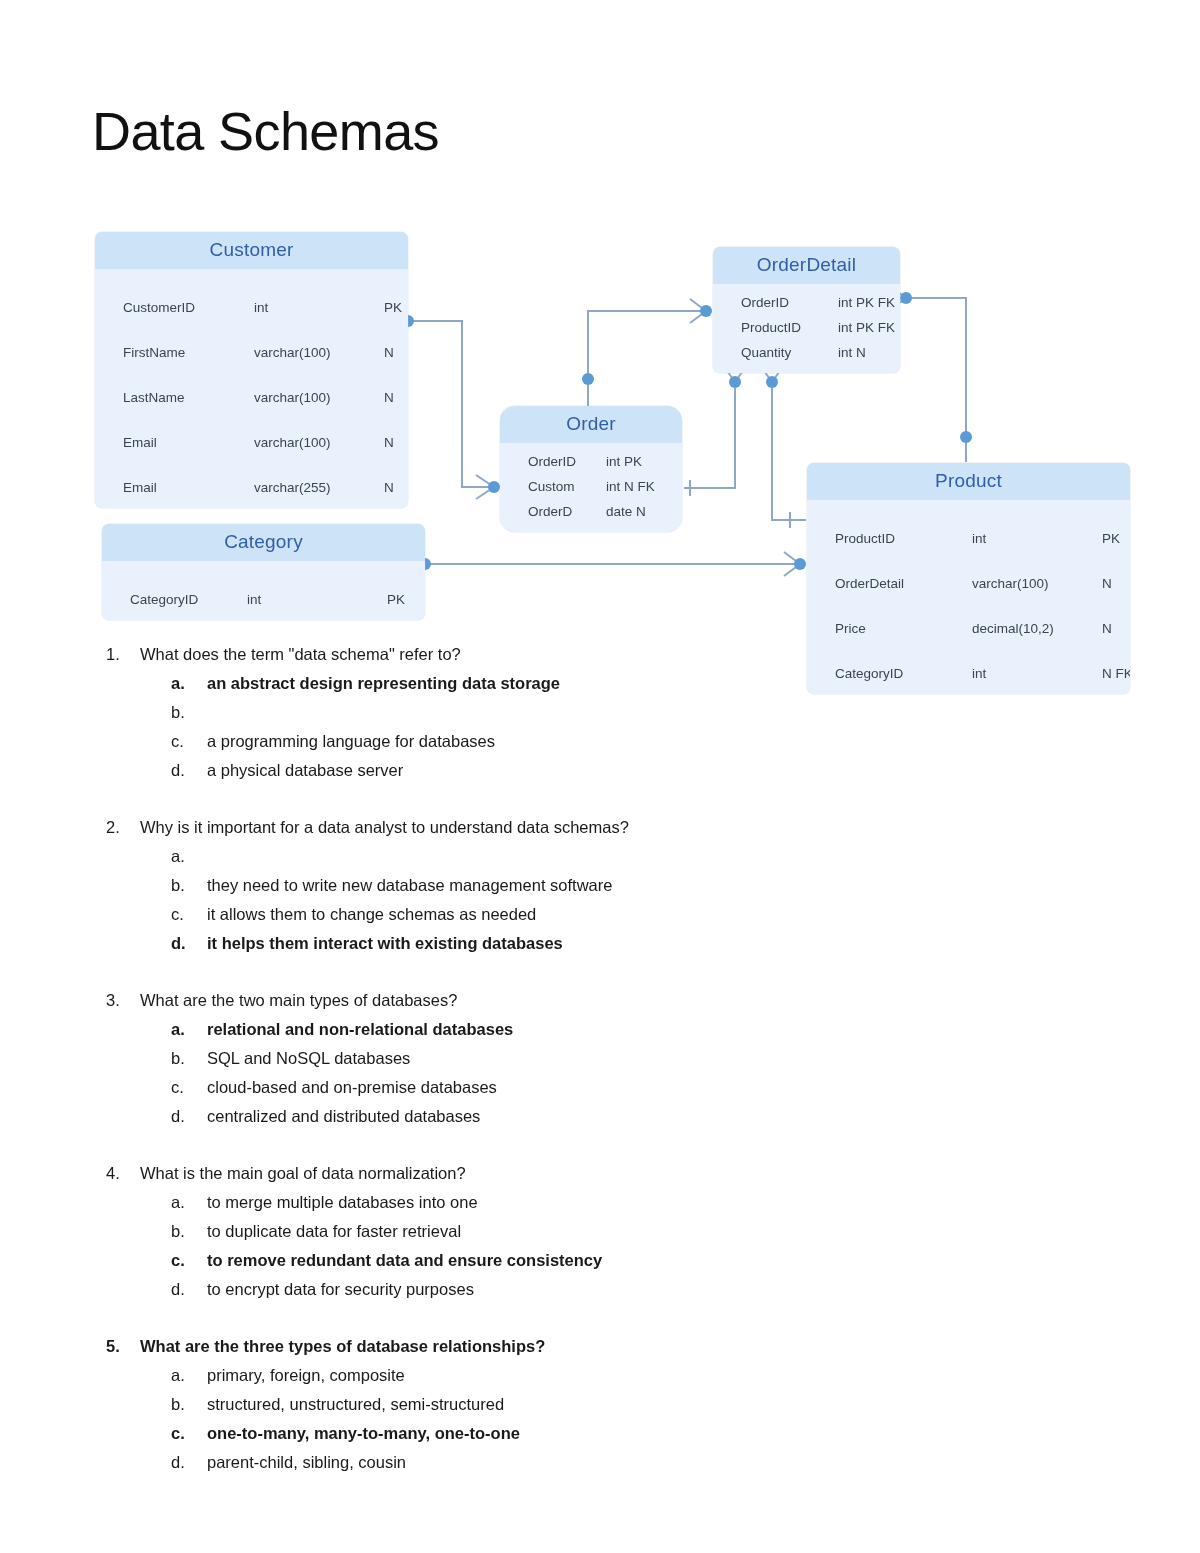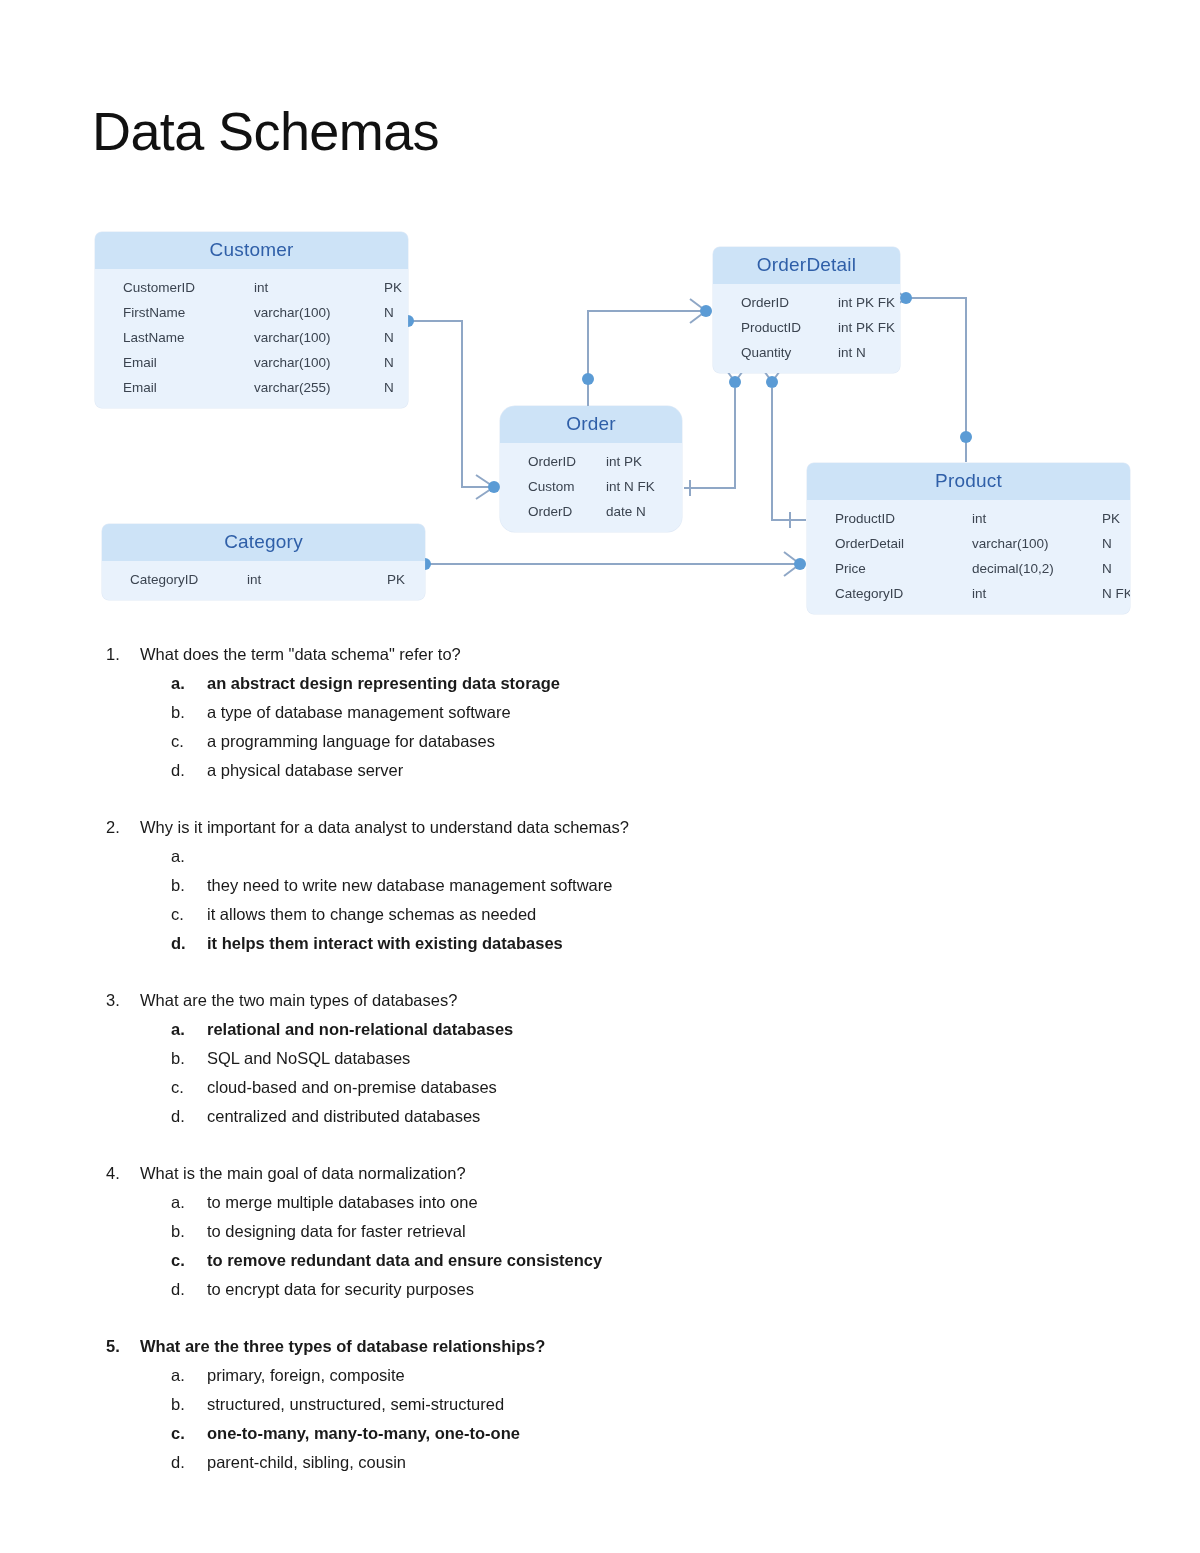--- a/index.html
+++ b/index.html
@@ -70,21 +70,21 @@
     display: flex;
     align-items: baseline;
     font-size: 13.5px;
     color: #3b4450;
     line-height: 25px;
     padding: 0 14px 0 16px;
     font-family: "Liberation Sans", sans-serif;
   }
   .er-col-name { flex: 0 0 auto; }
   .er-col-type { flex: 0 0 auto; }
-  .er-col-key  { flex: 0 0 auto; text-align: left; }
+  .er-col-key  { flex: 0 0 auto; text-align: left; margin-top: 20px; }
 
   
   .tbl-customer .er-col-name { width: 131px; }
   .tbl-customer .er-col-type { width: 130px; }
   .tbl-customer .er-col-key  { width: 40px; }
 
   .tbl-orderdetail .er-col-name { width: 97px; }
   .tbl-orderdetail .er-col-type { width: 80px; }
 
   .tbl-order .er-col-name { width: 78px; }
@@ -315,21 +315,20 @@
     <div class="q-line">
       <span class="q-num">1.</span>
       <span class="q-text">What does the term "data schema" refer to?</span>
     </div>
     <div class="a-line bold">
       <span class="a-letter">a.</span>
       <span class="a-text">an abstract design representing data storage</span>
     </div>
     <div class="a-line">
       <span class="a-letter">b.</span>
-      <span class="a-text">a type of database management software</span>
     </div>
     <div class="a-line">
       <span class="a-letter">c.</span>
       <span class="a-text">a programming language for databases</span>
     </div>
     <div class="a-line">
       <span class="a-letter">d.</span>
       <span class="a-text">a physical database server</span>
     </div>
   </div>
@@ -383,21 +382,21 @@
     <div class="q-line">
       <span class="q-num">4.</span>
       <span class="q-text">What is the main goal of data normalization?</span>
     </div>
     <div class="a-line">
       <span class="a-letter">a.</span>
       <span class="a-text">to merge multiple databases into one</span>
     </div>
     <div class="a-line">
       <span class="a-letter">b.</span>
-      <span class="a-text">to designing data for faster retrieval</span>
+      <span class="a-text">to duplicate data for faster retrieval</span>
     </div>
     <div class="a-line bold">
       <span class="a-letter">c.</span>
       <span class="a-text">to remove redundant data and ensure consistency</span>
     </div>
     <div class="a-line">
       <span class="a-letter">d.</span>
       <span class="a-text">to encrypt data for security purposes</span>
     </div>
   </div>

